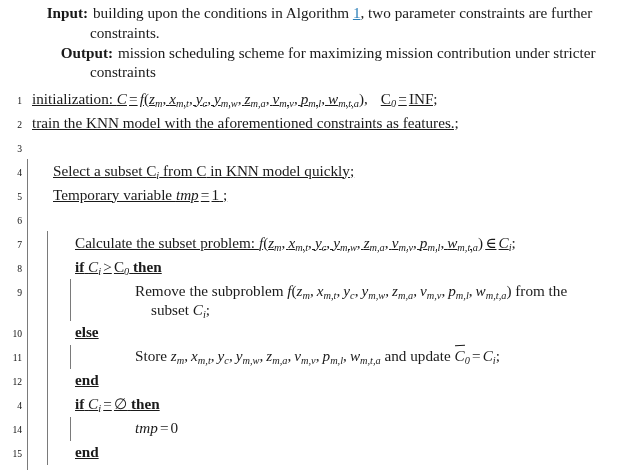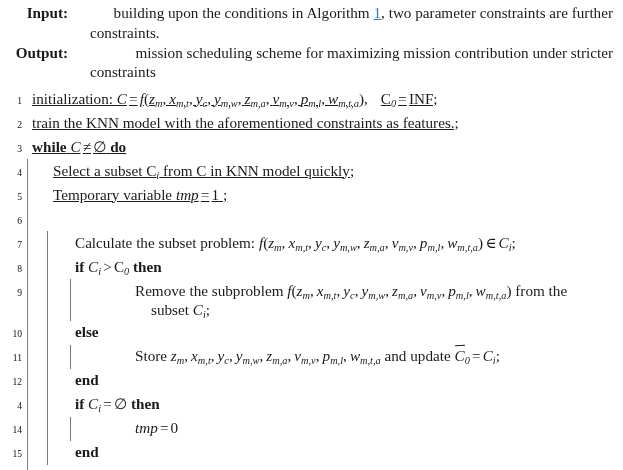--- a/index.html
+++ b/index.html
@@ -33,25 +33,25 @@
     font-size: 15.2px;
     line-height: 1.30;
   }
   .io-label {
     font-weight: bold;
     white-space: nowrap;
     text-align: right;
     flex: 0 0 auto;
     padding-right: 5px;
   }
-  .io-label.input-label  { width: 68px; }
-  .io-label.output-label { width: 68px; }
+  .io-label.input-label  { width: 68px; margin-left: 20px; }
+  .io-label.output-label { width: 68px; margin-left: 45px; }
   .io-text {
     flex: 1 1 auto;
-    text-align: right;
+    text-align: left;
   }
   .io-cont {
     font-size: 15.2px;
     line-height: 1.30;
     padding-left: 90px;
   }
 
   
   .lines {
     margin-top: 3px;
@@ -95,21 +95,21 @@
   .rail {
     position: absolute;
     top: 0;
     bottom: 0;
     width: 1px;
     background: #7a7a7a;
   }
 
   .ind0 { padding-left: 5px; text-decoration: underline; }
   .ind1 { padding-left: 26px; text-decoration: underline; }
-  .ind2 { padding-left: 48px; }
+  .ind2 { padding-left: 48px; text-decoration: underline; }
   .ind3 { padding-left: 108px; }
 
   .kw { font-weight: bold; }
 
   
   .m  { font-style: italic; font-family: "Liberation Serif","DejaVu Serif",serif; }
   .mr { font-style: normal; font-family: "Liberation Serif","DejaVu Serif",serif; }
   sub {
     font-size: 0.68em;
     font-style: italic;
@@ -168,23 +168,20 @@
       <span class="body-txt ind0"><span>initialization: </span><span class="m">C</span><span class="op">=</span><span class="m">f</span><span class="mr">(</span><span class="m">z</span><sub>m</sub><span class="mr">, </span><span class="m">x</span><sub>m,t</sub><span class="mr">, </span><span class="m">y</span><sub>c</sub><span class="mr">, </span><span class="m">y</span><sub>m,w</sub><span class="mr">, </span><span class="m">z</span><sub>m,a</sub><span class="mr">, </span><span class="m">v</span><sub>m,v</sub><span class="mr">, </span><span class="m">p</span><sub>m,l</sub><span class="mr">, </span><span class="m">w</span><sub>m,t,a</sub><span class="mr">),</span><span class="gap"></span><span class="mr">C</span><sub class="up">0</sub><span class="op">=</span><span class="mr">INF;</span></span>
     </div>
 
     <div class="ln">
       <span class="num">2</span>
       <span class="body-txt ind0">train the KNN model with the aforementioned constraints as features.;</span>
     </div>
 
     <div class="ln">
       <span class="num">3</span>
-      <span class="body-txt ind0"><span class="kw">while</span>
-        <span class="m">C</span><span class="op">≠</span><span class="mr">∅</span>
-        <span class="kw">do</span></span>
     </div>
 
     <div class="ln">
       <span class="num">4</span>
       <span class="rails">
           <i class="rail" style="left:0"></i>
         </span>
       <span class="body-txt ind1"><span>Select a subset </span><span class="mr">C</span><sub>i</sub><span> from </span><span class="mr">C</span><span> in KNN model quickly;</span></span>
     </div>
 

